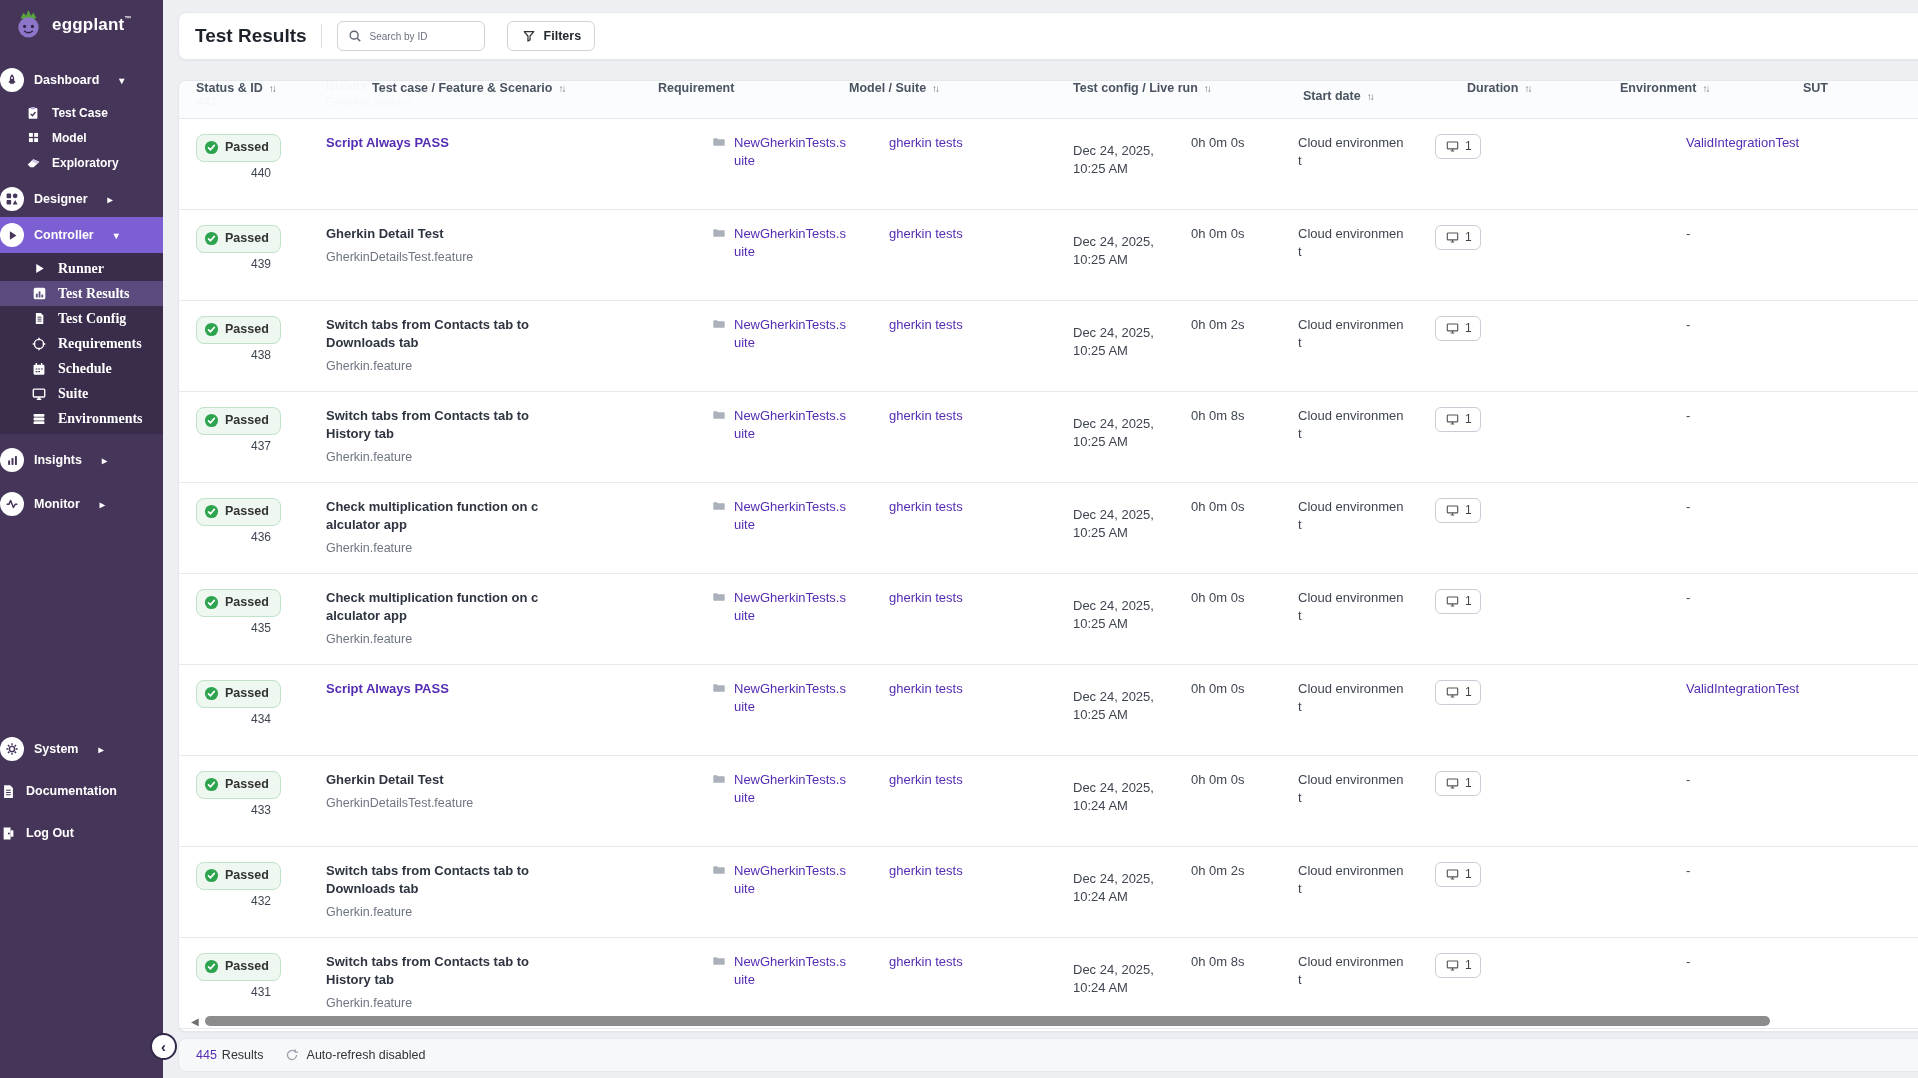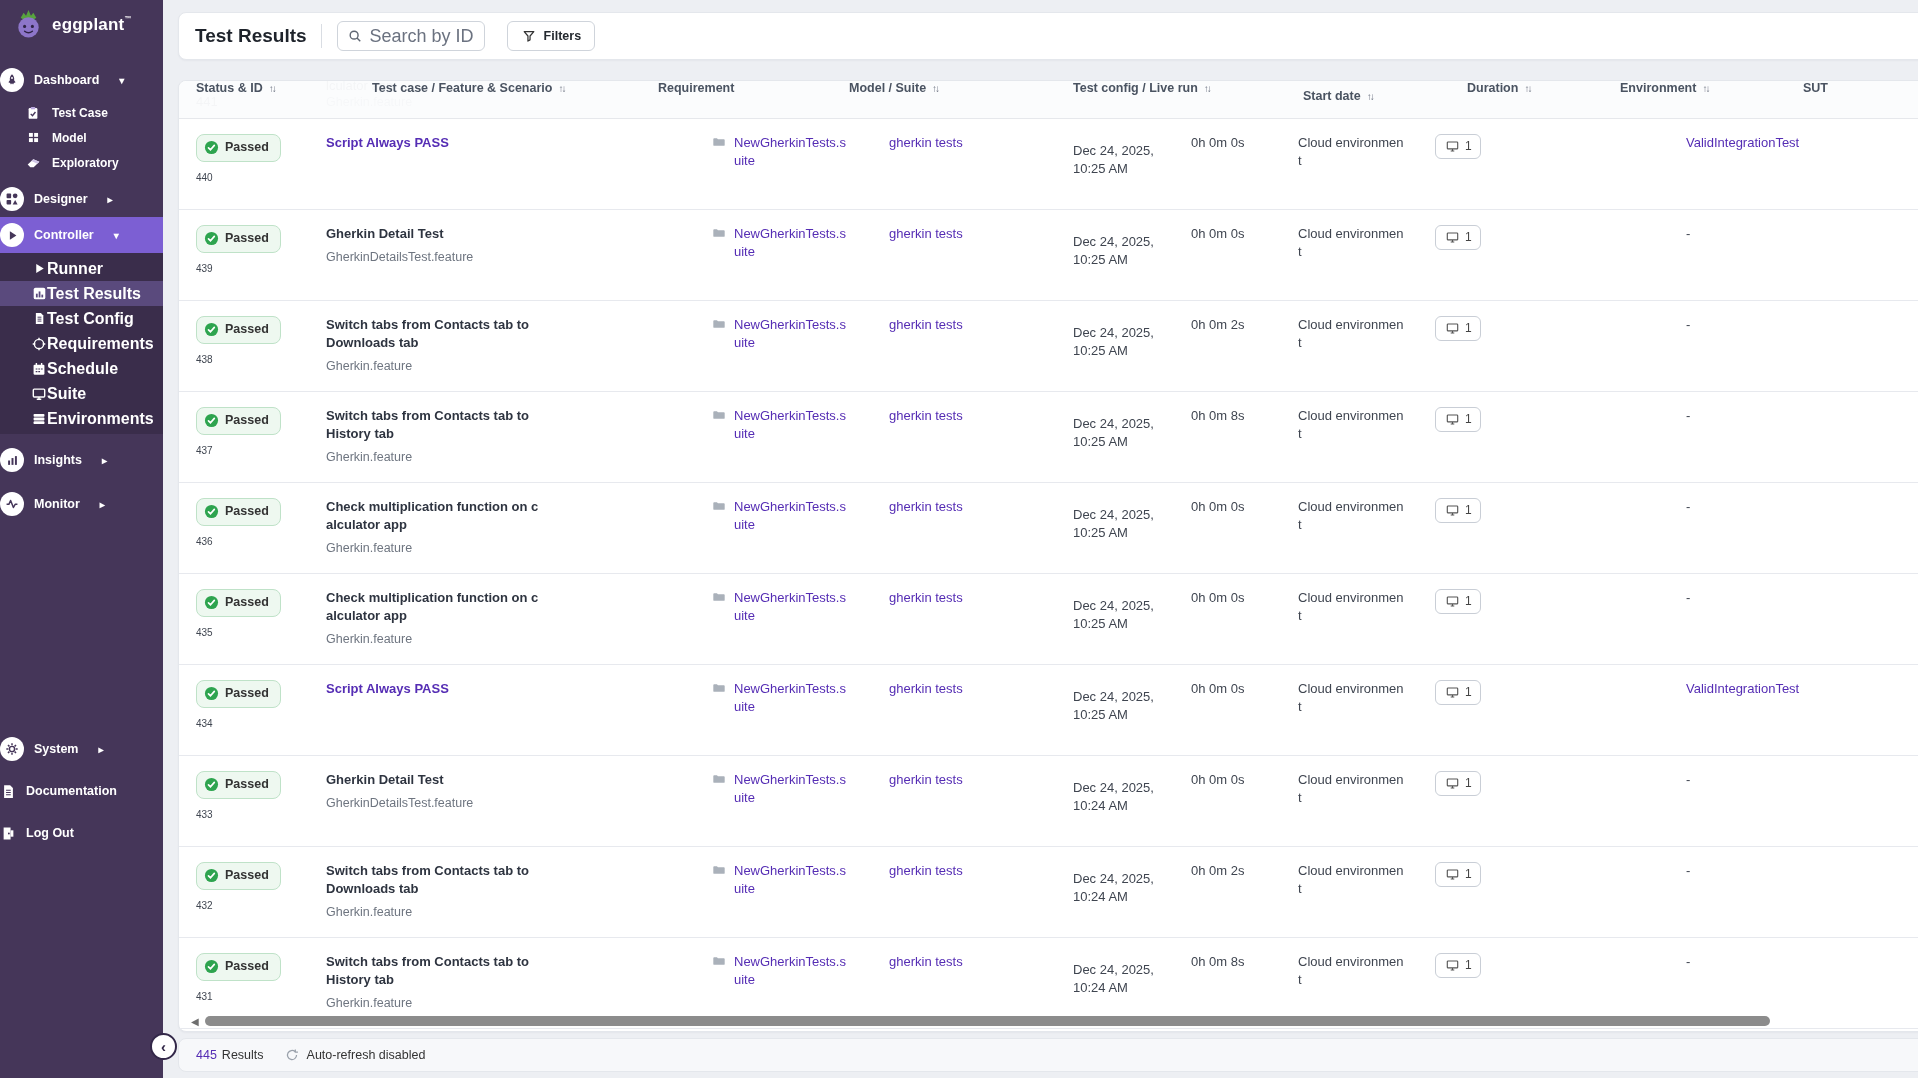--- a/index.html
+++ b/index.html
@@ -13,34 +13,34 @@
   .logo-tm { font-size:7px; vertical-align:top; }
   .nav { display:flex; flex-direction:column; padding-top:12px; flex:1; }
   .nav-top { height:36px; display:flex; align-items:center; gap:10px; font-size:12.5px; font-weight:bold; cursor:pointer; }
   .nav-top.active { background:#7C5FD3; }
   .nav-top.gap { margin-top:8px; }
   .circ { width:24px; height:24px; border-radius:50%; background:#fff; display:flex; align-items:center; justify-content:center; flex-shrink:0; }
   .caret { font-size:10px; margin-left:10px; color:#fff; }
   .sub1 { height:25px; display:flex; align-items:center; gap:11px; padding-left:25px; font-size:12px; font-weight:bold; cursor:pointer; }
   .sub1-wrap { padding:2px 0 6px 0; }
   .sub2-wrap { background:#3A2D4B; padding:3px 0; }
-  .sub2 { height:25px; display:flex; align-items:center; padding-left:31px; font-size:16px; font-weight:bold; cursor:pointer; }
+  .sub2 { height:25px; display:flex; align-items:center; gap:11px; padding-left:31px; font-size:14px; font-weight:bold; cursor:pointer;font-family:Liberation Serif, serif; }
   .sub2.selected { background:#5A4A7D; }
   .icon16 { width:16px; height:16px; display:flex; align-items:center; justify-content:center; flex-shrink:0; }
   .nav-bottom { margin-top:206px; padding-bottom:190px; }
   .nav-bottom .nav-top { height:42px; }
   .collapse-btn { position:absolute; left:150px; top:1033px; width:27px; height:27px; border-radius:50%; background:#fff; border:2px solid #332849; color:#332849; font-size:15px; font-weight:bold; display:flex; align-items:center; justify-content:center; cursor:pointer; z-index:30; }
 
   
   .main { flex:1; display:flex; flex-direction:column; padding:12px 12px 0 15px; position:relative; }
   .topbar { background:#fff; border:1px solid #e4e7ec; border-radius:8px; height:48px; display:flex; align-items:center; padding:0 16px; box-shadow:0 1px 2px rgba(16,24,40,.04); }
   .page-title { font-size:19px; font-weight:bold; color:#1e232b; }
   .tb-divider { width:1px; height:24px; background:#d9dde3; margin:0 15px 0 14px; }
   .search-box { display:flex; align-items:center; gap:7px; border:1px solid #cfd4db; border-radius:6px; height:30px; width:148px; padding:0 9px; background:#fff; }
-  .search-box input { border:none; outline:none; font-size:18px; width:100%; color:#333; font-family:"Liberation Sans",sans-serif; }
+  .search-box input { border:none; outline:none; font-size:10px; width:100%; color:#333; font-family:"Liberation Sans",sans-serif; }
   .search-box input::placeholder { color:#6b7280; }
   .btn { display:flex; align-items:center; gap:7px; border:1px solid #cfd4db; border-radius:6px; height:30px; padding:0 13px; background:#fff; font-size:12.5px; font-weight:bold; color:#24292f; cursor:pointer; font-family:"Liberation Sans",sans-serif; }
   .filters-btn { margin-left:22px; }
   .topbar-right { margin-left:auto; display:flex; align-items:center; gap:18px; }
 
   .table-card { background:#fff; border:1px solid #e4e7ec; border-radius:8px; margin-top:20px; height:952px; position:relative; overflow:hidden; box-shadow:0 1px 2px rgba(16,24,40,.04); }
   .ghost { position:absolute; top:0; left:0; right:0; height:38px; z-index:0; opacity:.28; color:#3f4550; overflow:hidden; }
   .ghost div { position:absolute; }
   .ghost .g-id { left:17px; top:13px; font-size:13px; }
   .ghost .g-t1 { left:147px; top:-3px; font-size:13px; color:#2e3440; }
@@ -50,21 +50,21 @@
   .th { font-size:12.5px; font-weight:bold; color:#4a5361; display:flex; align-items:center; gap:6px; padding-right:8px; }
   .sort-ic { font-size:10px; color:#6b7280; letter-spacing:-2px; cursor:pointer; }
   .c0{width:130px;} .c1{width:240px;} .c2{width:145px;} .c3{width:178px;} .c4{width:184px;}
   .c5{width:118px;margin-top:8px;} .c6{width:107px;} .c7{width:137px;} .c8{width:143px;} .c9{width:108px;}
   .c10{width:150px;} .c11{flex:1;}
 
   .tbody { height:910px; overflow:hidden; }
   .trow { display:flex; padding-left:17px; height:91px; border-bottom:1px solid #e7e9ee; cursor:pointer; }
   .td { padding-top:15px; font-size:13px; color:#3f4550; line-height:1.4; }
   .badge { display:inline-flex; align-items:center; gap:6px; background:#eef8f0; border:1px solid #bfe2c8; border-radius:8px; padding:4px 11px 4px 7px; font-size:12.5px; font-weight:bold; color:#333; }
-  .row-id { margin-top:9px; font-size:10px; color:#3f4550; }
+  .row-id { margin-top:3px; font-size:12px; color:#3f4550;text-align:center; }
   .rtitle { font-size:13px; font-weight:bold; color:#2e3440; max-width:214px; word-break:break-all; }
   .rtitle.link { color:#552DB4; cursor:pointer; }
   .rsub { margin-top:6px; font-size:12.5px; color:#6e7580; }
   .suite-cell { display:flex; gap:7px; }
   .suite-link { color:#552DB4; max-width:118px; word-break:break-all; cursor:pointer; }
   .cfg-link { color:#552DB4; cursor:pointer; }
   .date-txt { max-width:92px; }
   .env-txt { max-width:106px; word-break:break-all; }
   .sut-pill { display:inline-flex; align-items:center; gap:5px; border:1px solid #c9ced6; border-radius:6px; padding:3px 8px; font-size:12px; color:#444; }
   .mgmt-link { color:#552DB4; cursor:pointer; }

